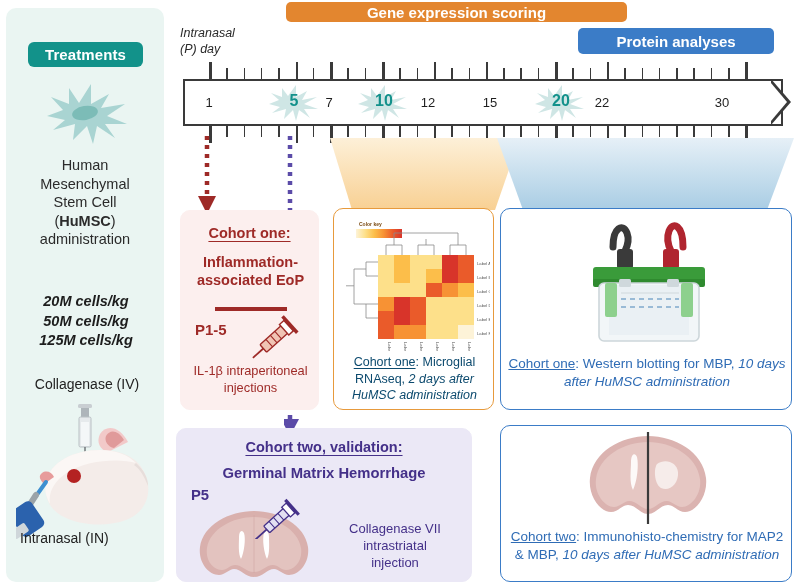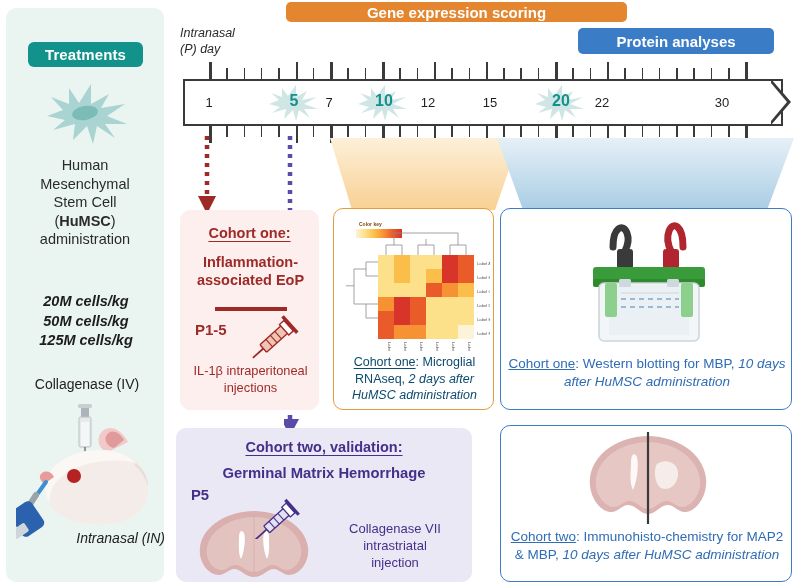--- a/index.html
+++ b/index.html
@@ -38,21 +38,21 @@
     position: absolute; left: 6px; top: 284px; width: 148px;
     text-align: center; font-size: 14.5px; color: #1d1d1d;
     font-style: italic; font-weight: bold; line-height: 1.35;
   }
   .iv-label {
     position: absolute; left: 6px; top: 368px; width: 150px;
     text-align: center; font-size: 14px; color: #222;
   }
   .in-label {
     position: absolute; left: 14px; top: 522px; width: 145px;
-    text-align: right; font-size: 14px; color: #222; font-style: italic;
+    text-align: left; font-size: 14px; color: #222;
   }
   .mouse-art { position: absolute; left: 10px; top: 392px; width: 145px; height: 140px; }
 
   
   .banner {
     position: absolute; border-radius: 5px;
     color: #fff; font-weight: bold; font-size: 15px;
     display: flex; align-items: center; justify-content: center;
   }
   .banner-gene { left: 286px; top: 2px; width: 341px; height: 20px; background: #e3862f; }

